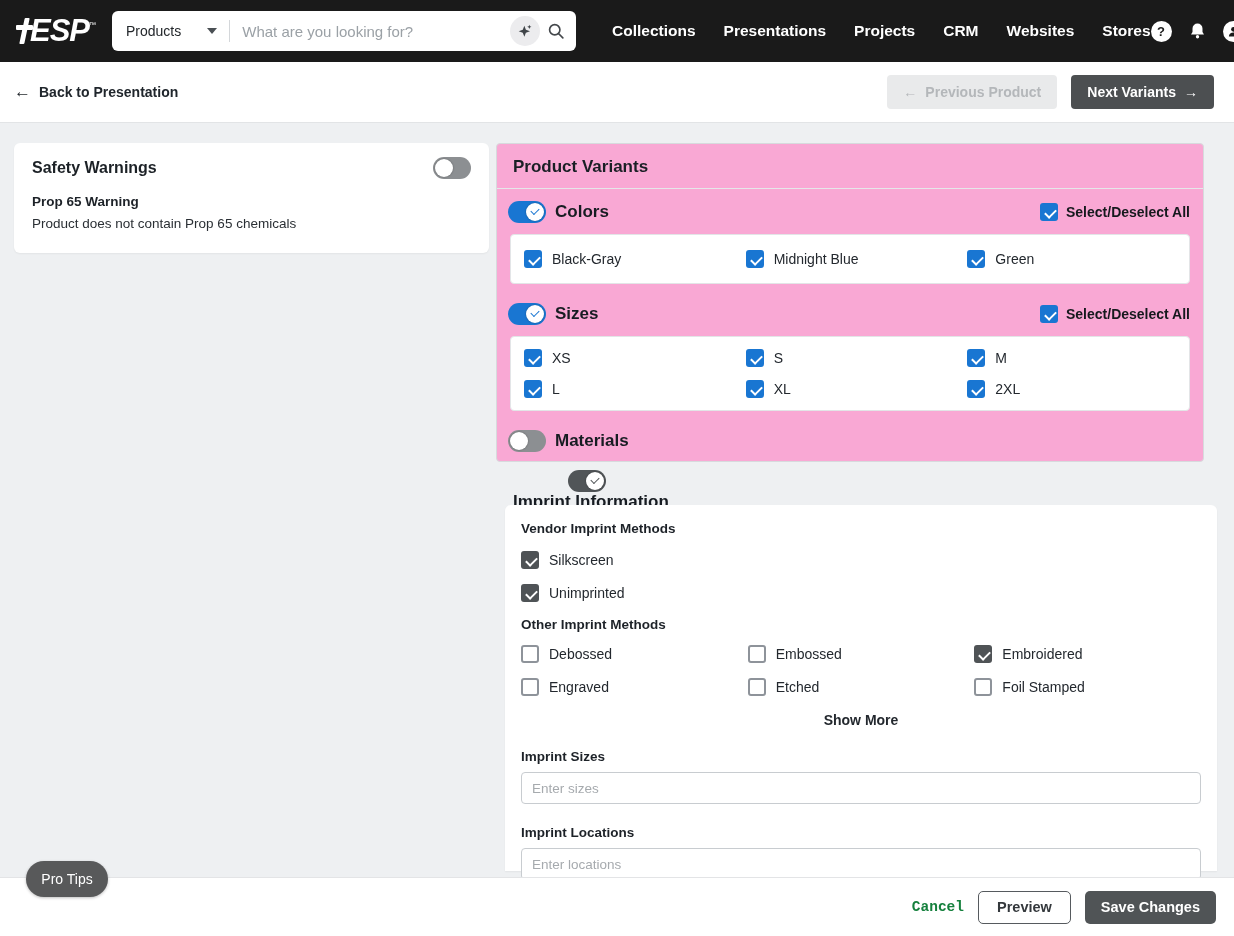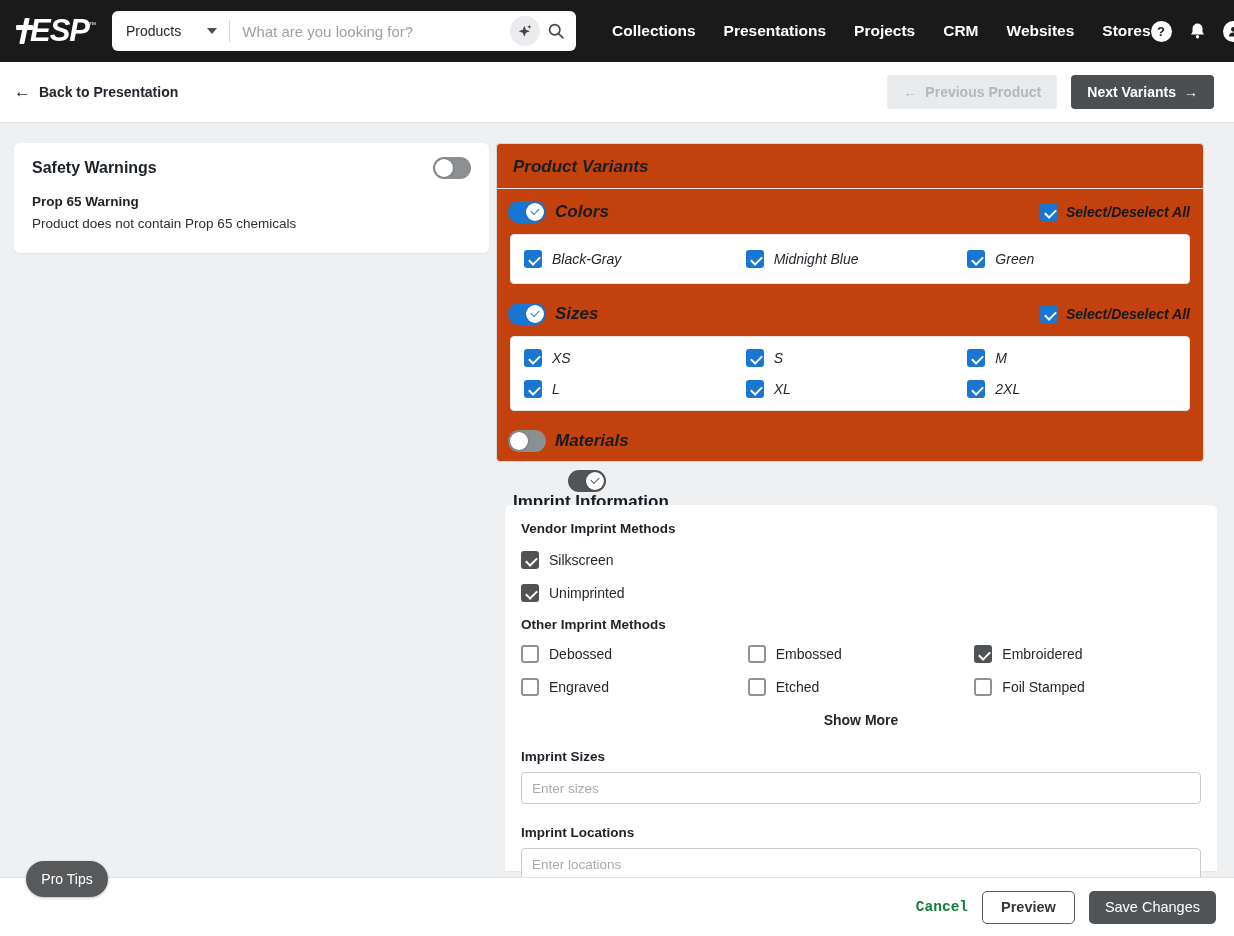--- a/index.html
+++ b/index.html
@@ -102,21 +102,21 @@
   .cb.on::after{
     content:""; position:absolute; left:3px; top:4px; width:9px; height:5px;
     border-left:2px solid #fff; border-bottom:2px solid #fff; transform:rotate(-45deg);
   }
   .check-item{ display:flex; align-items:center; gap:10px; cursor:pointer; }
   .cb-label{ font-size:14px; color:#23282e; }
 
   
   .card-variants{
     position:absolute; left:496px; top:20px; width:708px; height:319px;
-    background:#c2410c; border:1px solid #d7dadd; border-radius:4px;font-style:italic;
+    background:#f9a8d4; border:1px solid #d7dadd; border-radius:4px;
   }
   .variants-title{ font-size:17px; font-weight:700; color:#1a1f25; padding:13px 16px 11px; border-bottom:1px solid #e5e7e9; }
   .section-row{ display:flex; align-items:center; padding:0 13px 0 11px; margin-top:10px; height:26px; }
   .section-row.mt{ margin-top:17px; }
   .section-label{ font-size:17px; font-weight:700; color:#171c22; margin-left:9px; }
   .select-all{ margin-left:auto; display:flex; align-items:center; gap:8px; cursor:pointer; }
   .select-all-label{ font-size:14px; font-weight:700; color:#15191d; }
   .white-box{ margin:9px 13px 0; background:#fff; border:1px solid #e3e5e7; border-radius:4px; }
   .grid3{ display:grid; grid-template-columns:1fr 1fr 1fr; row-gap:13px; padding:15px 0 15px 13px; }
   .sizes-box .grid3{ padding:12px 0 12px 13px; }
@@ -136,21 +136,21 @@
   .text-field::placeholder{ color:#a6aaae; }
 
   
   .footer{
     position:absolute; left:0; top:877px; width:1234px; height:59px;
     background:#fff; border-top:1px solid #e3e4e6;
     display:flex; align-items:center; justify-content:flex-end; gap:24px; padding-right:18px;
   }
   .footer-cancel{ background:none; border:none; font-family:Liberation Mono, monospace; font-size:14.5px; font-weight:700; color:#15803d; cursor:pointer; }
   .footer-preview{ background:#fff; border:1.5px solid #565a5e; border-radius:5px; height:33px; padding:0 18px; font-family:"Liberation Sans",sans-serif; font-size:14.5px; font-weight:700; color:#34383c; cursor:pointer; margin-left:-10px; }
-  .footer-save{ background:#505456; border:none; border-radius:5px; height:33px; padding:0 16px; font-family:"Liberation Sans",sans-serif; font-size:14.5px; font-weight:400; color:#fff; cursor:pointer; margin-left:-10px; }
+  .footer-save{ background:#505456; border:none; border-radius:5px; height:33px; padding:0 16px; font-family:"Liberation Sans",sans-serif; font-size:14.5px; font-weight:700; color:#fff; cursor:pointer; margin-left:-10px; }
 
   .protips{
     position:absolute; left:26px; top:861px; width:82px; height:36px;
     background:#58595a; border-radius:23px; color:#fff; font-size:14px;
     display:flex; align-items:center; justify-content:center; cursor:pointer;
     box-shadow:0 1px 3px rgba(0,0,0,.25); z-index:5;
   }
 </style>
 </head>
 <body>

